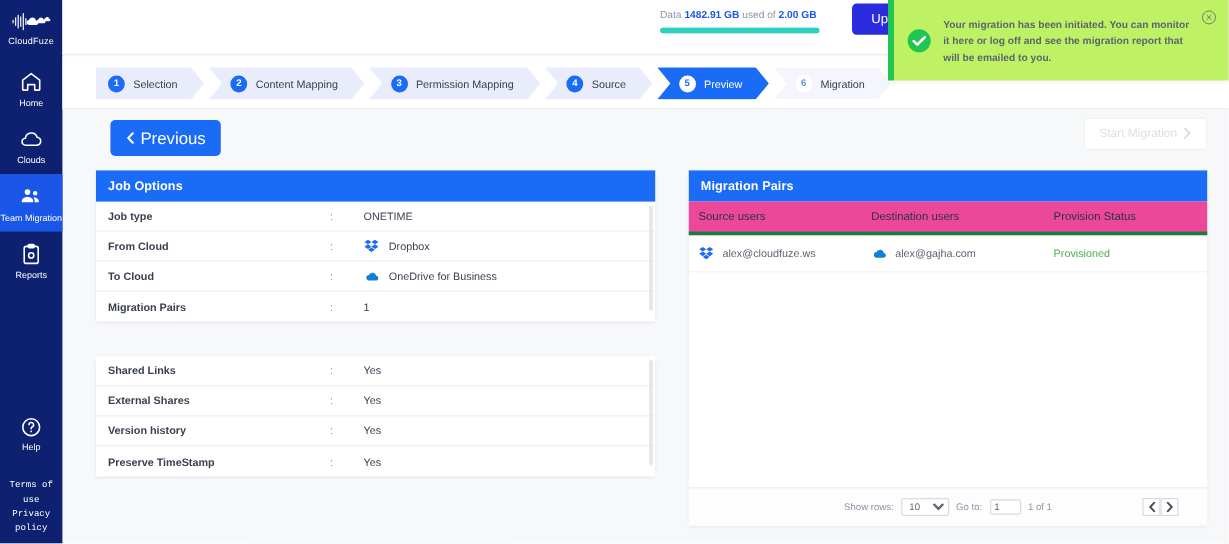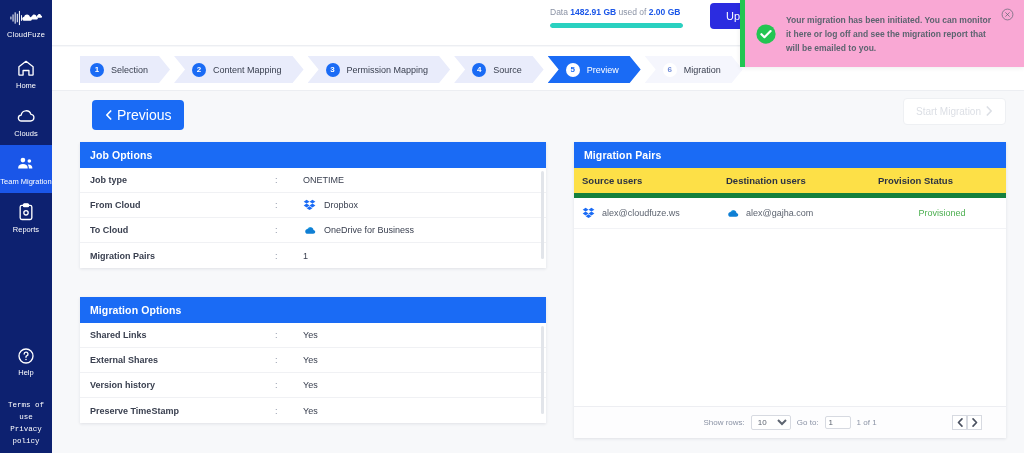--- a/index.html
+++ b/index.html
@@ -54,21 +54,21 @@
   .upgrade-btn {
     position: absolute; left: 658px; top: 3px;
     background: #2b2ce0; color: #fff; border: none; border-radius: 4px;
     font-size: 11px; font-family: inherit; padding: 7px 16px; cursor: pointer;
     white-space: nowrap;
   }
 
   
   .toast {
     position: absolute; left: 740px; top: 0; width: 284px; height: 67px;
-    background: #f9a8d4; display: flex; align-items: center;
+    background: #bef264; display: flex; align-items: center;
     border-left: 5px solid #23c552;
     box-shadow: 0 1px 5px rgba(0,0,0,.07);
     z-index: 40;
   }
   .toast-check { margin-left: 10px; flex: 0 0 auto; }
   .toast-msg {
     margin-left: 9px; font-size: 8.5px; line-height: 14px;
     color: #5d6470; font-weight: bold; padding-right: 28px;
   }
   .toast-close {
@@ -135,29 +135,29 @@
   #migration-options { left: 80px; top: 297px; width: 466px; }
   .panel-body { position: relative; }
 
   
   .vscroll { position: absolute; right: 2px; top: 3px; width: 3px; height: 88px; background: #e2e5ea; border-radius: 2px; }
 
   
   #migration-pairs { left: 574px; top: 142px; width: 432px; height: 296px; display: flex; flex-direction: column; }
   .mp-body { flex: 1; display: flex; flex-direction: column; }
   .mp-thead {
-    display: flex; background: #fde047; border-bottom: 5px solid #15803d;
-    font-size: 9.5px; font-weight: bold; color: #2b3243; padding: 7px 0;
+    display: flex; background: #ec4899; border-bottom: 3px solid #15803d;
+    font-size: 9.5px; font-weight: normal; color: #2b3243; padding: 7px 0;
   }
   .mp-row { display: flex; align-items: center; font-size: 9px; color: #5d6470; padding: 8px 0; border-bottom: 1px solid #f2f3f6; }
   .c-src { width: 152px; padding-left: 8px; display: flex; align-items: center; gap: 6px; }
   .c-dst { width: 152px; display: flex; align-items: center; gap: 6px; }
   .c-sta { flex: 1; }
   .mp-thead .c-src { padding-left: 8px; }
-  .status-ok { color: #4caf50; text-align: center; }
+  .status-ok { color: #4caf50; }
   .mp-fill { flex: 1; }
   .mp-foot {
     border-top: 1px solid #edeef2; background: #fdfdfe;
     height: 32px; display: flex; align-items: center; justify-content: center; gap: 6px;
     font-size: 8px; color: #8b93a5;
   }
   .rows-select {
     font-family: inherit; font-size: 8px; color: #5d6470;
     border: 1px solid #d7dae1; background: #fff; border-radius: 2px; padding: 1px 2px;
   }
@@ -354,21 +354,20 @@
 
       <div class="kv-row">
         <span class="kv-key">Migration Pairs</span>
         <span class="kv-colon">:</span>
         <span class="kv-val">1</span>
       </div>
     </div>
   </section>
 
   <section class="panel" id="migration-options">
-    <div class="panel-head">Migration Options</div>
     <div class="panel-body">
       <div class="vscroll"></div>
 
       <div class="kv-row">
         <span class="kv-key">Shared Links</span>
         <span class="kv-colon">:</span>
         <span class="kv-val">Yes</span>
       </div>
       <div class="kv-row">
         <span class="kv-key">External Shares</span>

